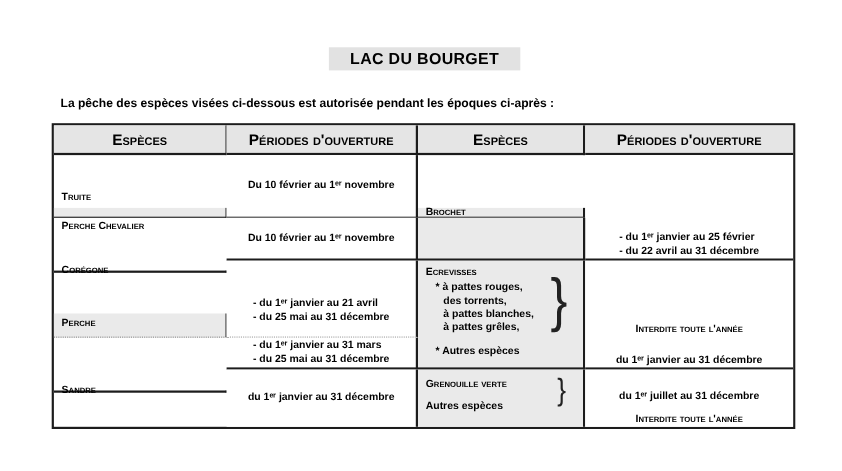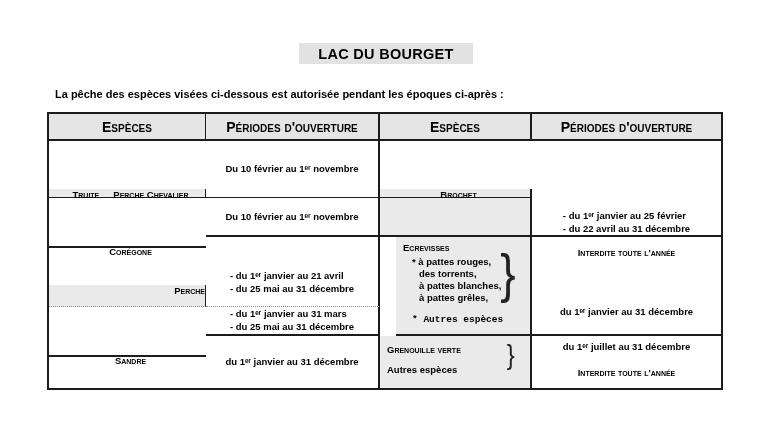--- a/index.html
+++ b/index.html
@@ -33,35 +33,35 @@
     font-size:14px;
   }
   .sc{font-variant:small-caps;}
   
   .br1{border-right:1px solid var(--border-c);}
   .br2{border-right:2px solid var(--border-c);}
   .bb1{border-bottom:1px solid var(--border-c);}
   .bb2{border-bottom:2px solid var(--border-c);}
   .bbd{border-bottom:1px dotted #8a8a8a;}
   
-  .sp{flex-direction:row;justify-content:center;padding-left:7px;margin-top:48px;}
+  .sp{flex-direction:column;justify-content:center;padding-left:7px;margin-top:48px;}
   .sp.two{gap:14px;}
   .sp.bottom{justify-content:flex-end;padding-bottom:6px;}
   
   .per{flex-direction:column;justify-content:center;align-items:center;text-align:center;}
   .plines{text-align:left;line-height:13px;}
   .per.topstart{justify-content:flex-end;padding-top:15px;}
   .per.low{justify-content:flex-start;padding-top:32px;}
   .tight{line-height:12.5px;}
-  .zone{display:flex;align-items:flex-start;justify-content:center;width:100%;}
+  .zone{display:flex;align-items:flex-end;justify-content:center;width:100%;}
   
-  .ecrev{flex-direction:column;justify-content:flex-start;padding:5px 0 0 7px;margin-left:16px;}
+  .ecrev{flex-direction:column;justify-content:flex-start;padding:5px 0 0 7px;}
   .ecrev .list{padding-left:16px;margin-top:2px;}
   .hang{text-indent:-7px;}
-  .ecrev .other{margin-top:auto;margin-bottom:8px;padding-left:9px;font-family:Liberation Mono, monospace;}
+  .ecrev .other{margin-top:auto;margin-bottom:8px;padding-left:9px;}
   
   .gren{flex-direction:column;justify-content:flex-start;padding:8px 0 0 7px;}
   .gren .other{margin-top:8px;}
   .brace{
     position:absolute;font-weight:normal;color:#222;line-height:1;
     transform:scaleX(.85);transform-origin:center;
   }
   .brace-big{font-size:54px;right:13px;top:9px;}
   .brace-small{font-size:28px;right:15px;top:5px;}
 </style>

